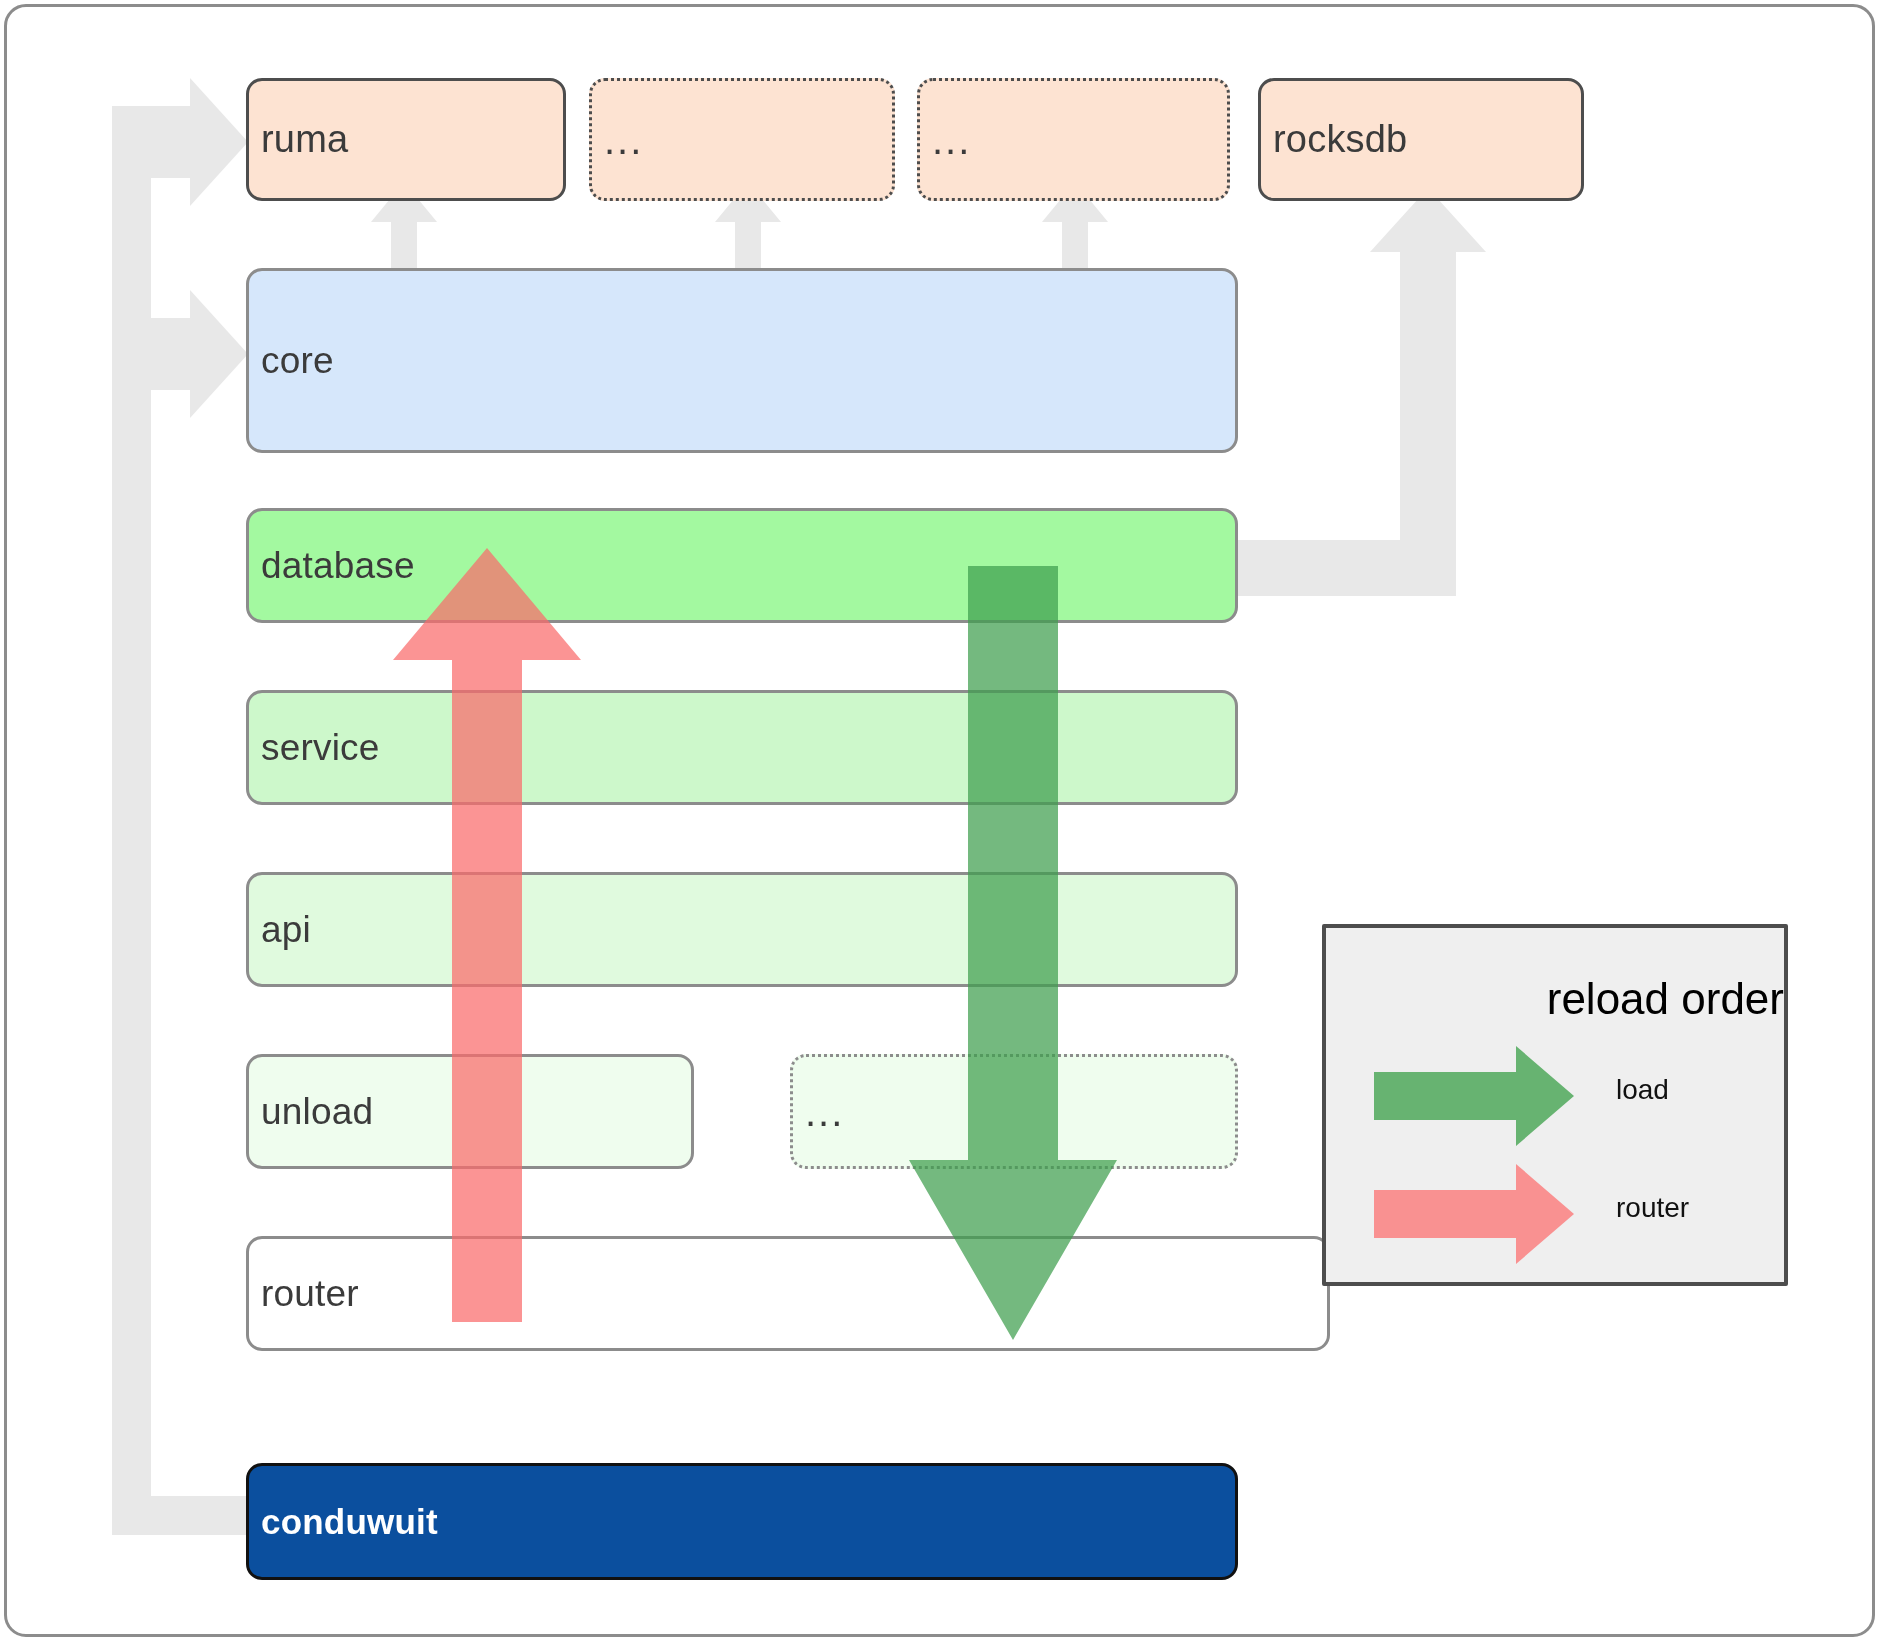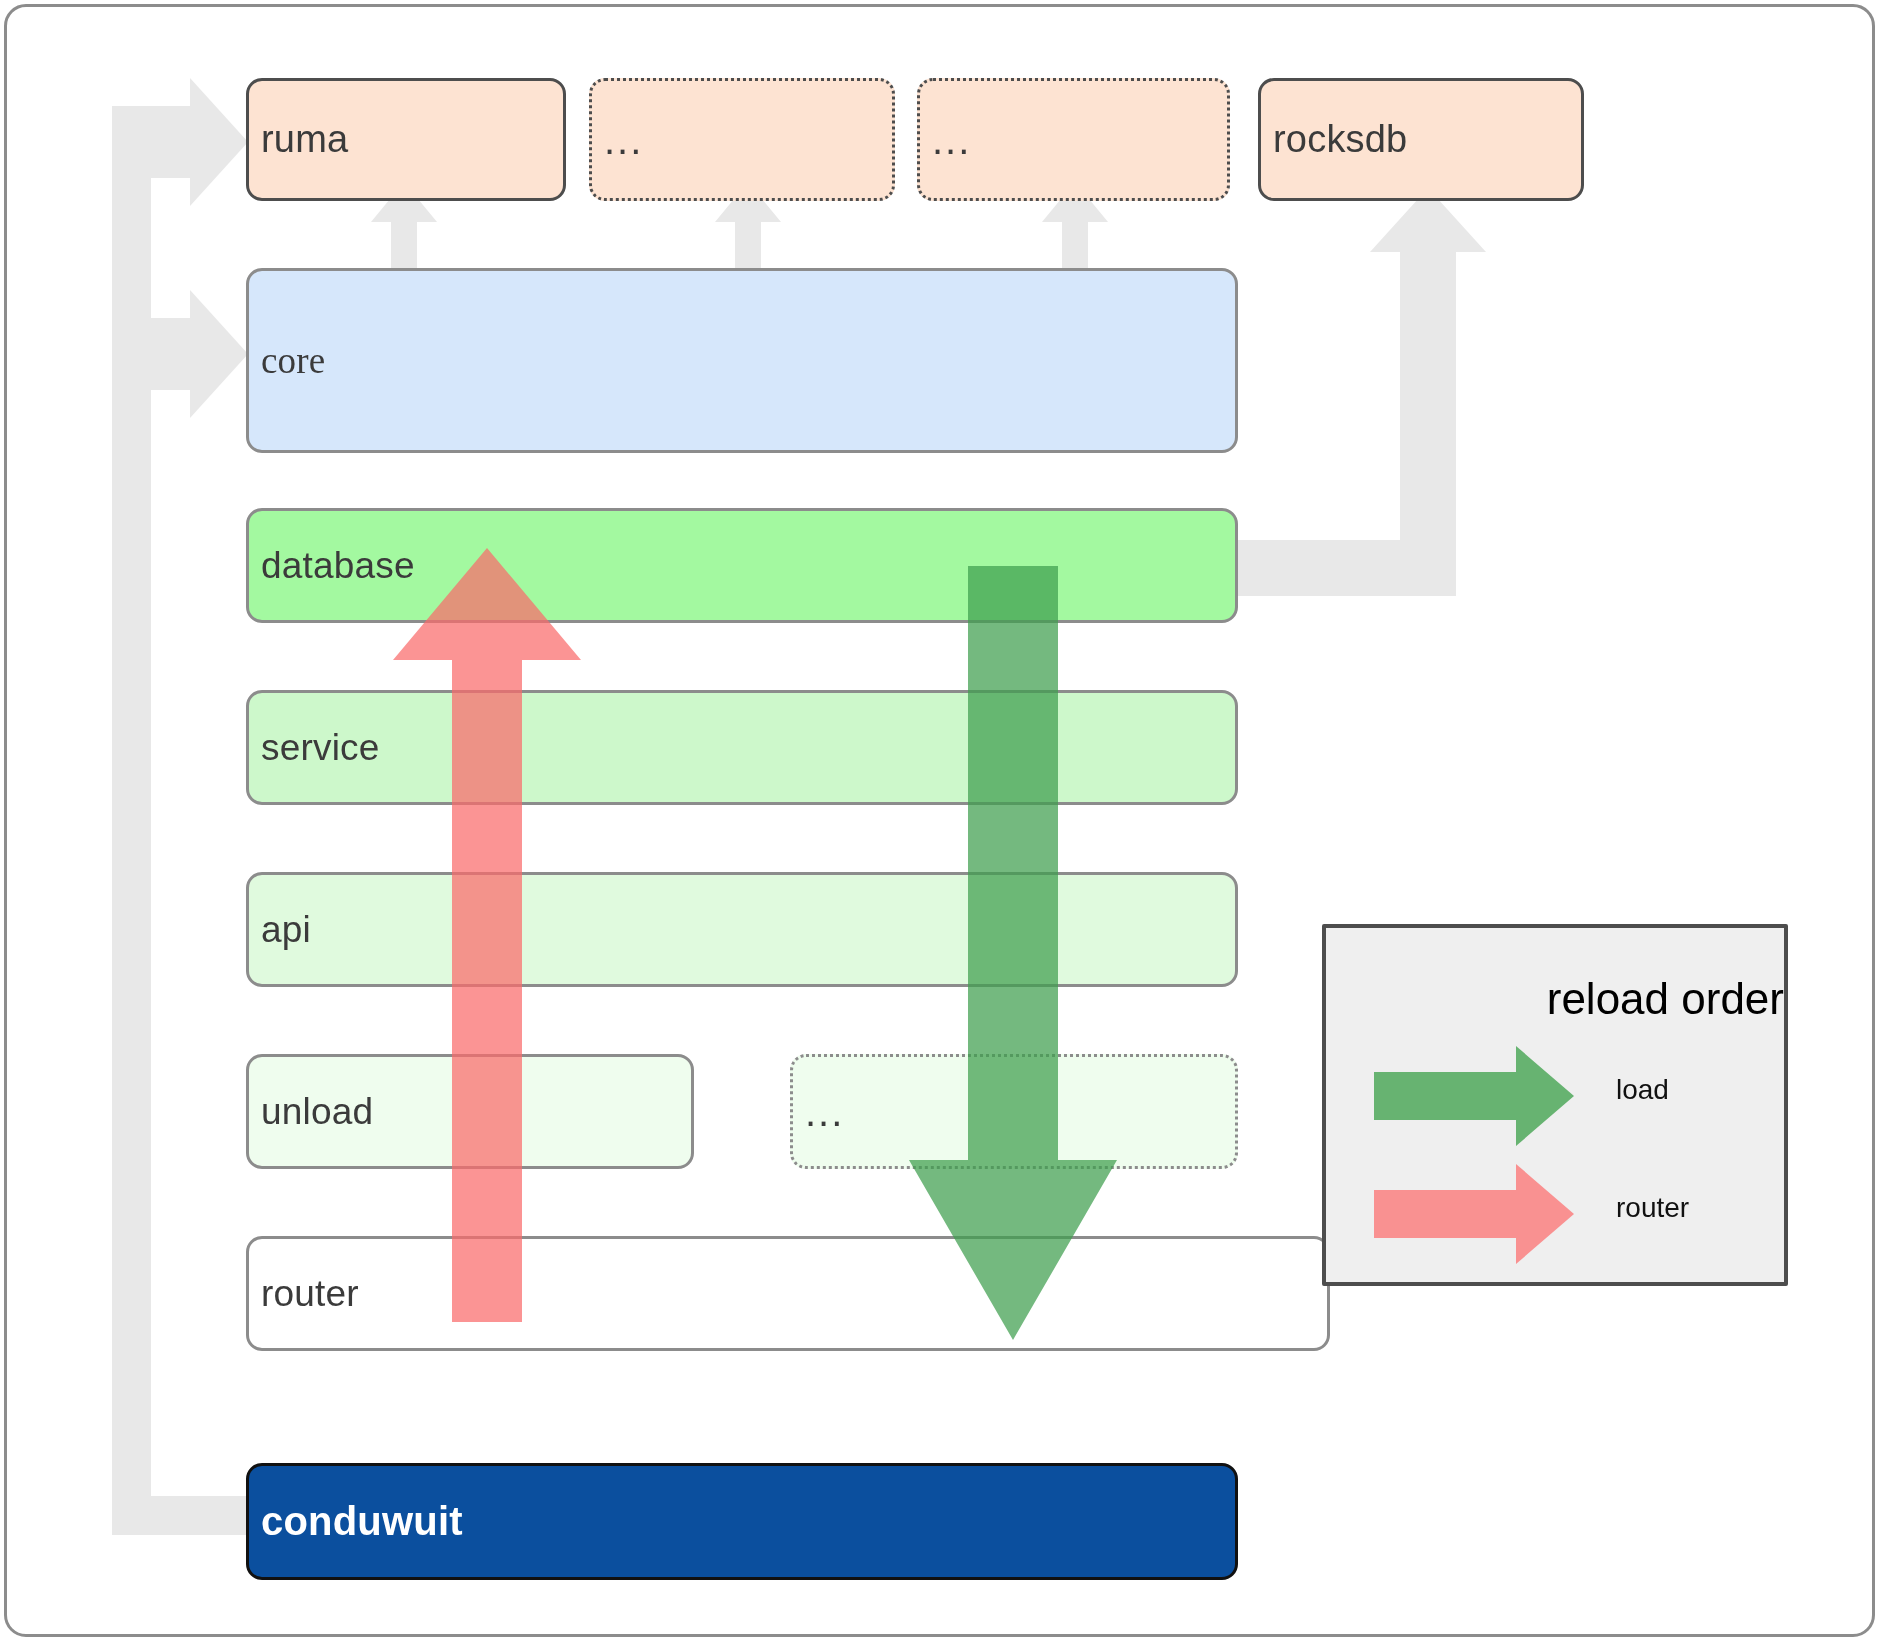--- a/index.html
+++ b/index.html
@@ -102,21 +102,21 @@
   </div>
 
   <div class="box dep dotted" style="left:917px;top:78px;width:313px;">
     <span class="txt dots">...</span>
   </div>
 
   <div class="box dep" style="left:1258px;top:78px;width:326px;">
     <span class="txt">rocksdb</span>
   </div>
 
-  <div class="box crate" style="left:246px;top:268px;width:992px;height:185px;background:#d6e7fb;font-family:Liberation Serif, serif;">
+  <div class="box crate" style="left:246px;top:268px;width:992px;height:185px;background:#d6e7fb;">
     <span class="txt">core</span>
   </div>
 
   <div class="box crate" style="left:246px;top:508px;width:992px;height:115px;background:#a3f9a0;">
     <span class="txt">database</span>
   </div>
 
   <div class="box crate" style="left:246px;top:690px;width:992px;height:115px;background:#cdf8cb;">
     <span class="txt">service</span>
   </div>
@@ -130,21 +130,21 @@
   </div>
 
   <div class="box crate dotted" style="left:790px;top:1054px;width:448px;height:115px;background:#effdee;">
     <span class="txt dots">...</span>
   </div>
 
   <div class="box crate" style="left:246px;top:1236px;width:1084px;height:115px;background:#ffffff;">
     <span class="txt">router</span>
   </div>
 
-  <div class="box" style="left:246px;top:1463px;width:992px;height:117px;background:#0b4f9e;border:3px solid #111;border-radius:16px;color:#ffffff;font-size:40px;font-weight:bold;">
+  <div class="box" style="left:246px;top:1463px;width:992px;height:117px;background:#0b4f9e;border:3px solid #111;border-radius:16px;color:#ffffff;font-size:35px;font-weight:bold;">
     <span class="txt">conduwuit</span>
   </div>
 
   <svg class="layer" viewBox="0 0 1883 1643">
 
     <g opacity="0.72">
       <path d="M452 1322 L452 660 L393 660 L487 548 L581 660 L522 660 L522 1322 Z" fill="#fa6b6b"></path>
     </g>
 
     <g opacity="0.72">

